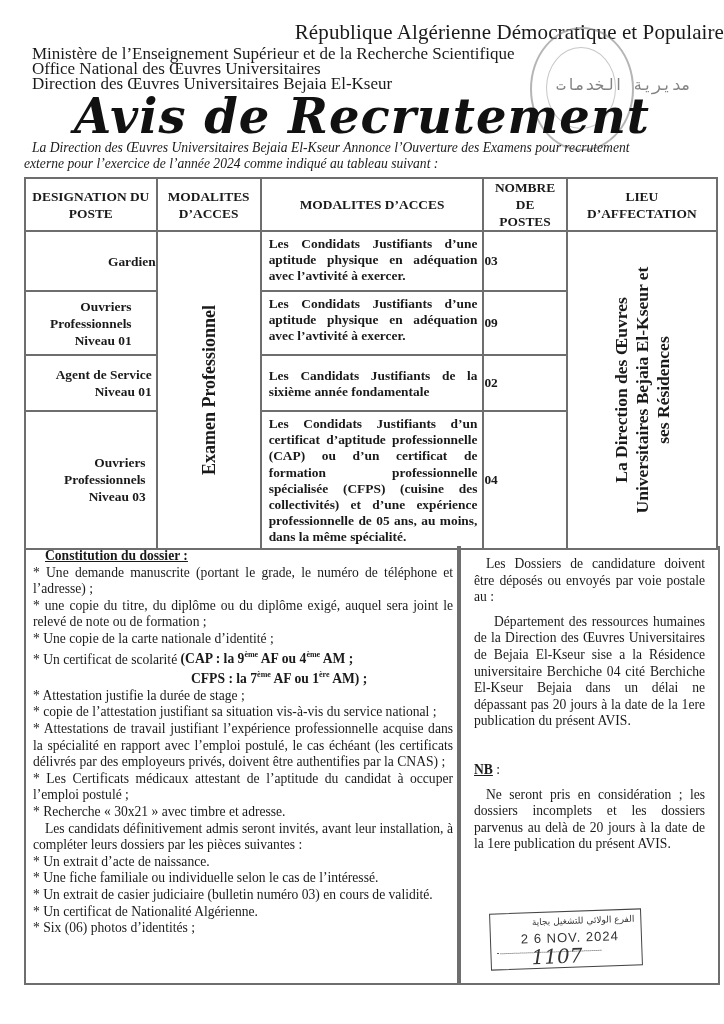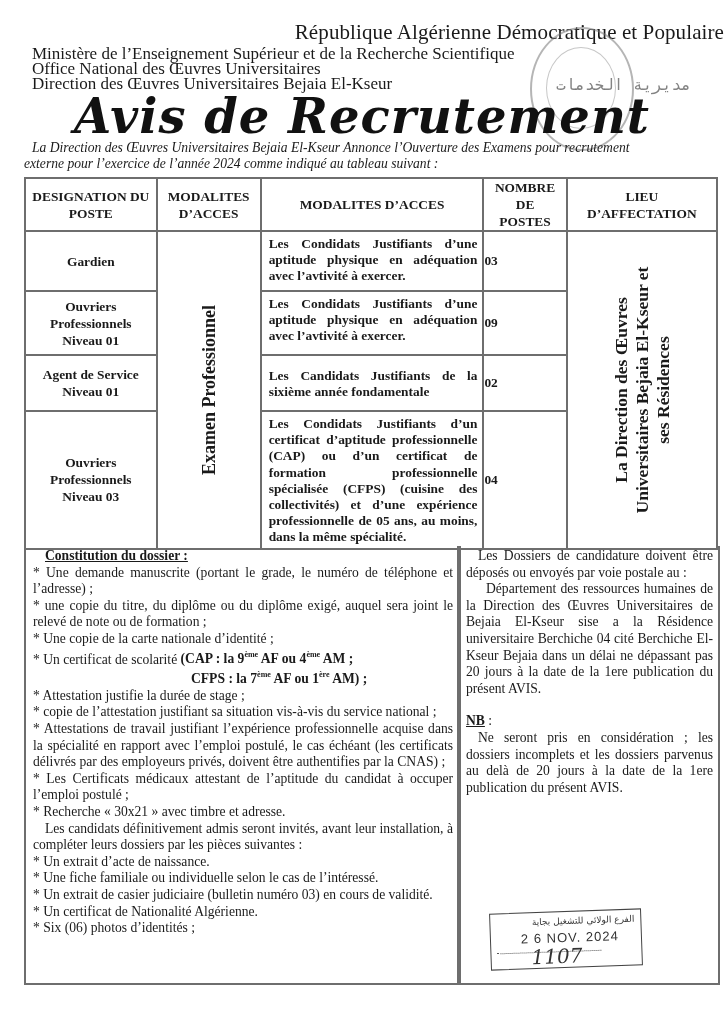--- a/index.html
+++ b/index.html
@@ -30,36 +30,36 @@
   }
   .stamp-text { left: 556px; top: 75px; font-size: 16px; color: rgba(90,90,90,0.75); font-family: Liberation Mono, monospace; }
 
   
   table.recr {
     position: absolute; left: 24px; top: 177px; width: 694px; border-collapse: collapse;
     font-size: 13.4px;
   }
   table.recr td, table.recr th { border: 2px solid #6e6e6e; padding: 0; }
   table.recr th { font-weight: bold; text-align: center; line-height: 17px; height: 50px; }
-  td.desig { text-align: center; font-weight: bold; line-height: 17px; }
+  td.desig { text-align: right; font-weight: bold; line-height: 17px; }
   td.cond { text-align: justify; padding: 4px 5px 2px 7px !important; line-height: 16.2px; vertical-align: top; font-weight: bold; }
   td.nb { text-align: left; font-weight: bold; }
   td.vert { position: relative; }
   .vwrap { position: absolute; left: 50%; top: 50%; transform: translate(-50%,-50%) rotate(-90deg); white-space: nowrap; text-align: center; font-weight: bold; }
   .vmod { font-size: 18px; }
   .vlieu { font-size: 17.5px; line-height: 21px; }
 
   
   .box { border: 2px solid #6e6e6e; }
   .leftbox { left: 24px; top: 546px; width: 433px; height: 437px; border-top: none; }
   .rightbox { left: 457px; top: 546px; width: 259px; height: 437px; border-top: none; border-left: 2px solid #6e6e6e; }
   .ltext { position: absolute; left: 7px; top: 2px; width: 420px; font-size: 13.6px; line-height: 16.6px; text-align: justify; }
   .ltext p { margin: 0; }
   .rtext { position: absolute; left: 7px; top: 2px; width: 247px; font-size: 13.6px; line-height: 16.6px; text-align: justify; }
-  .rtext p { margin: 0; }
+  .rtext p { margin: 8px; }
   .u { text-decoration: underline; font-weight: bold; }
   .b { font-weight: normal; }
   .ind { text-indent: 20px; }
   .ind2 { text-indent: 12px; }
   .center-r { padding-left: 158px; }
   sup { font-size: 8px; }
 
   .date-stamp {
     left: 490px; top: 911px; width: 150px; height: 55px; border: 1.5px solid #444; transform: rotate(-2deg);
     font-family: "DejaVu Sans", sans-serif; color: #333;

